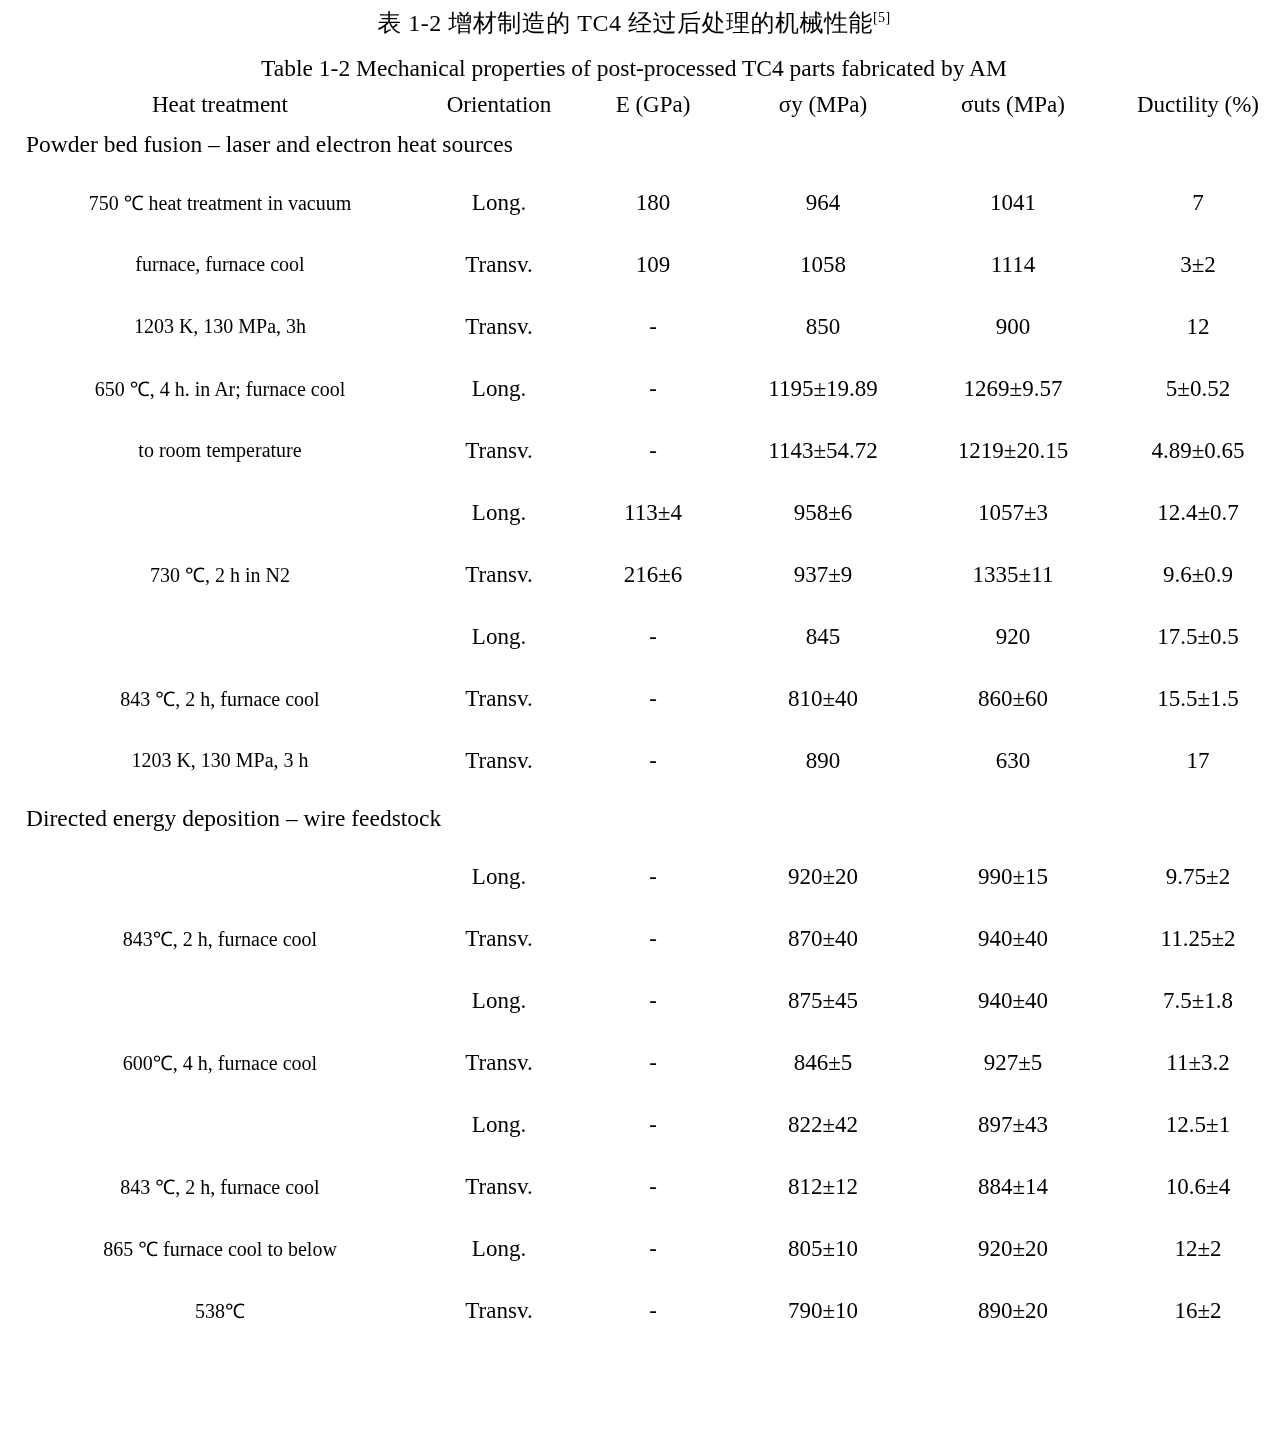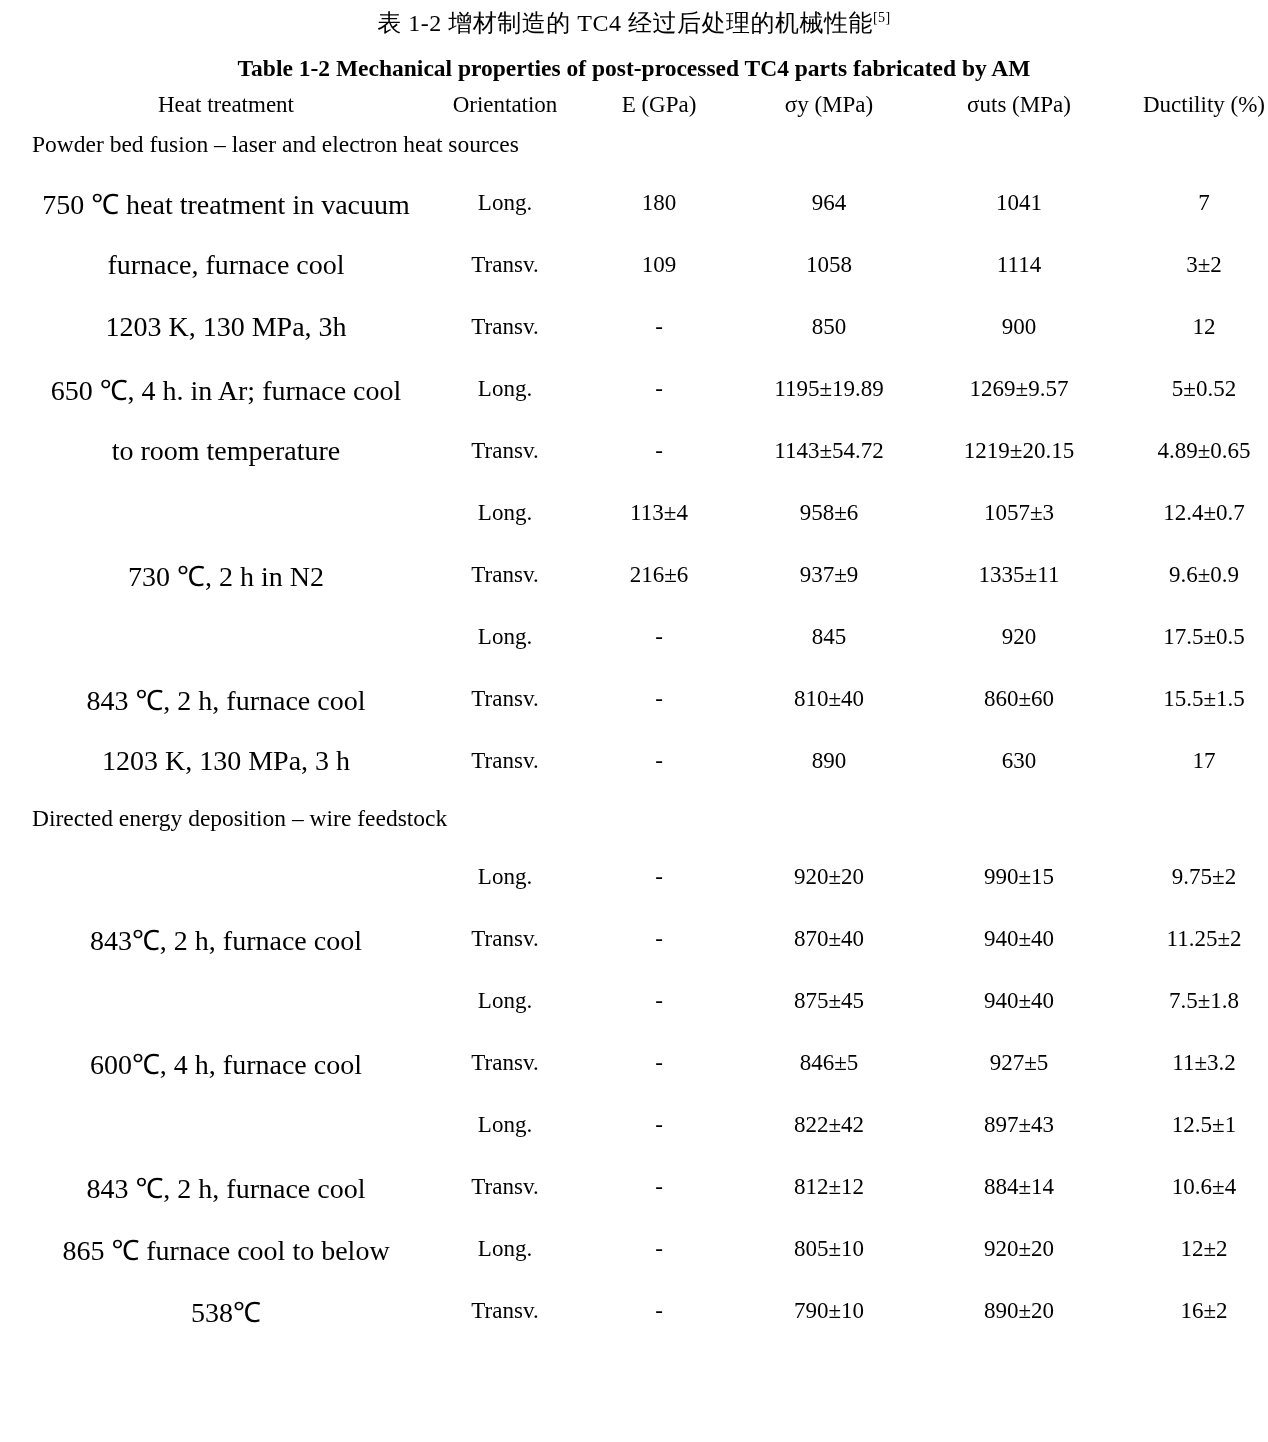--- a/index.html
+++ b/index.html
@@ -12,40 +12,39 @@
     height: 1442px;
     font-family: "Liberation Serif", serif;
     color: #000000;
     overflow: hidden;
   }
   .page {
     width: 1268px;
     height: 1224px;
     position: relative;
     box-sizing: border-box;
-    padding: 0 26px;
+    padding: 0 20px;
   }
   .caption-cn {
     text-align: center;
     font-size: 24px;
     line-height: 1.3;
     padding-top: 8px;
     letter-spacing: 0.5px;
   }
   .caption-cn sup {
     font-size: 14px;
     vertical-align: super;
   }
   .caption-en {
     text-align: center;
     font-size: 23.5px;
     line-height: 1.3;
     padding-top: 14px;
     padding-bottom: 8px;
-    font-weight: bold;
   }
   table.mech {
     width: 1240px;
     border-collapse: collapse;
     table-layout: fixed;
     margin: 0 auto;
   }
   table.mech td, table.mech th {
     font-weight: normal;
     font-size: 23px;
@@ -75,21 +74,21 @@
   tr.section-row td {
     text-align: left;
     height: 54px;
     font-size: 23.5px;
     padding-left: 6px;
   }
   tr.data-row td {
     height: 62px;
   }
   tr.data-row td.ht {
-    font-size: 28px;
+    font-size: 20px;
   }
   .col-ht { width: 400px; }
   .col-or { width: 158px; }
   .col-e  { width: 150px; }
   .col-sy { width: 190px; }
   .col-su { width: 190px; }
   .col-du { width: 180px; }
 </style>
 </head>
 <body>

